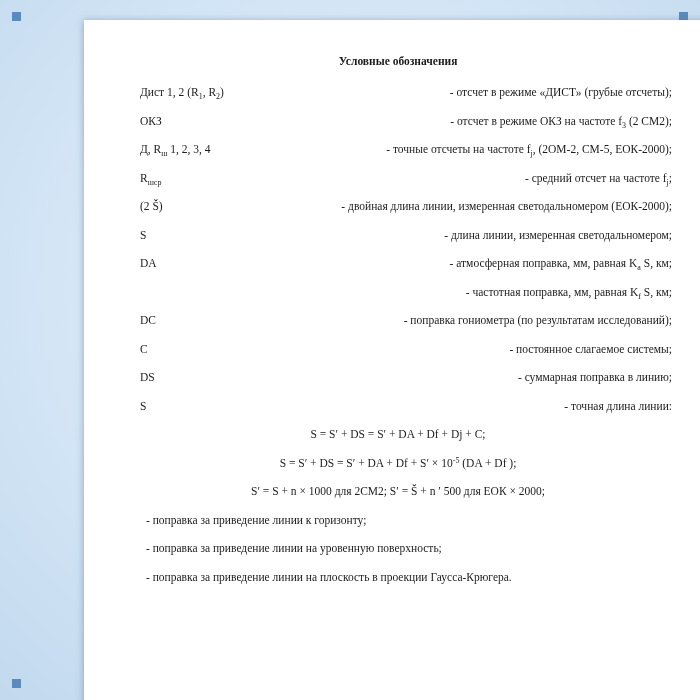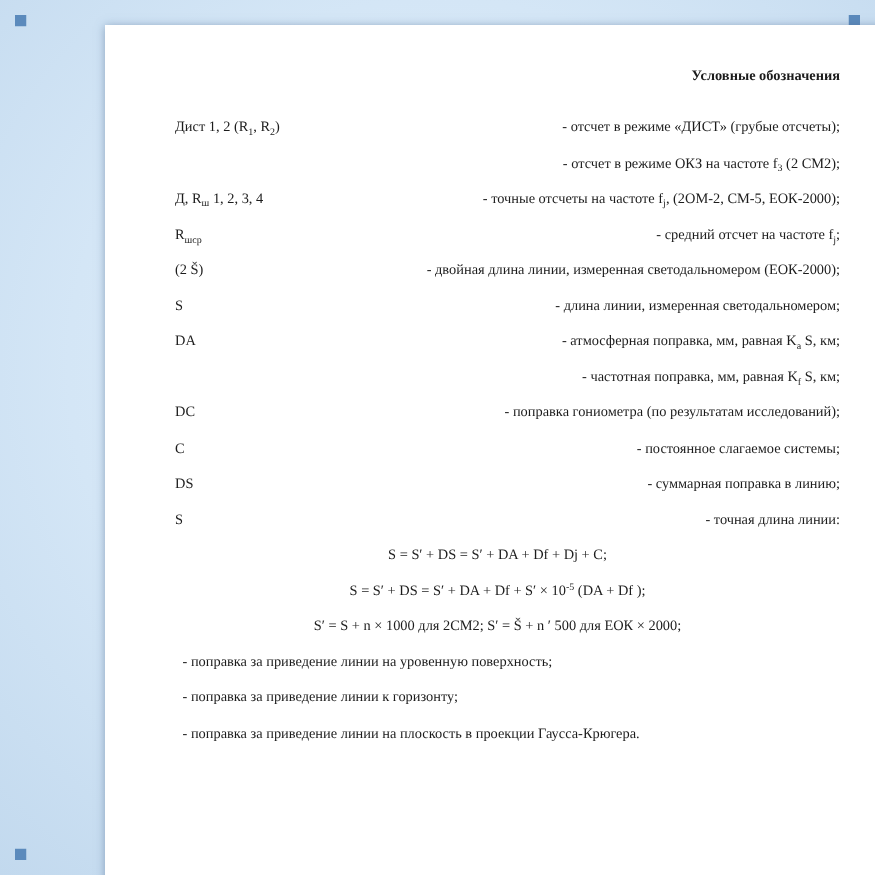--- a/index.html
+++ b/index.html
@@ -17,22 +17,22 @@
   .corner-marker.bl { left:12px;  bottom:12px; }
   .corner-marker.br { right:12px; bottom:12px; }
   .page {
     position:absolute; left:84px; top:20px; width:532px; height:664px;
     background:#ffffff;
     box-shadow:0 1px 7px rgba(80,110,145,0.55);
     padding:35px 40px 0 56px;
     font-size:11.5px; color:#1c1c1c;
   }
   .doc-title {
-    text-align:right; font-weight:bold; font-size:11.5px;
-    margin-left:-16px; margin-bottom:28px; white-space:nowrap;
+    text-align:center; font-weight:bold; font-size:11.5px;
+    margin-left:-16px; margin-bottom:18px; white-space:nowrap;
     line-height:13px;
   }
   .def-row { display:flex; height:28.5px; line-height:13px;gap:29px; }
   .def-term { width:92px; flex:none; white-space:nowrap; }
   .def-desc { flex:1; white-space:pre;text-align:right; }
   .equations { text-align:center; margin-left:-16px; }
   .eq-row { height:28.5px; line-height:13px; white-space:pre; }
   .notes { margin-left:6px; }
   .note-row { height:28.5px; line-height:13px; white-space:pre; }
   sub { font-size:8px; line-height:0; vertical-align:-3px; }
@@ -48,20 +48,21 @@
   <div class="corner-marker br" style="background: rgb(91, 138, 188);"></div>
 
   <div class="page" style="background: rgb(255, 255, 255); color: rgb(28, 28, 28);">
     <div class="doc-title">Условные обозначения</div>
     <div class="definitions">
         <div class="def-row">
           <div class="def-term">Дист 1, 2 (R<sub>1</sub>, R<sub>2</sub>)</div>
           <div class="def-desc">- отсчет в режиме «ДИСТ» (грубые отсчеты);</div>
         </div>
         <div class="def-row">
+          <div class="def-term">ОКЗ</div>
           <div class="def-desc">- отсчет в режиме ОКЗ на частоте f<sub>3</sub> (2 СМ2);</div>
         </div>
         <div class="def-row">
           <div class="def-term">Д, R<sub>ш</sub> 1, 2, 3, 4</div>
           <div class="def-desc">- точные отсчеты на частоте f<sub>j</sub>, (2ОМ-2, СМ-5, ЕОК-2000);</div>
         </div>
         <div class="def-row">
           <div class="def-term">R<sub>шср</sub></div>
           <div class="def-desc">- средний отсчет на частоте f<sub>j</sub>;</div>
         </div>
@@ -96,18 +97,18 @@
           <div class="def-term">S</div>
           <div class="def-desc">- точная длина линии:</div>
         </div>
       </div>
     <div class="equations">
         <div class="eq-row">S = S′ + DS = S′ + DA + Df + Dj + C;</div>
         <div class="eq-row">S = S′ + DS = S′ + DA + Df + S′ × 10<sup>-5</sup> (DA + Df );</div>
         <div class="eq-row">S′ = S + n × 1000 для 2СМ2; S′ = Š + n ′ 500 для ЕОК × 2000;</div>
       </div>
     <div class="notes">
+        <div class="note-row">- поправка за приведение линии к горизонту;</div>
         <div class="note-row">- поправка за приведение линии на уровенную поверхность;</div>
-        <div class="note-row">- поправка за приведение линии к горизонту;</div>
         <div class="note-row">- поправка за приведение линии на плоскость в проекции Гаусса-Крюгера.</div>
       </div>
   </div>
 </div>
 
 </body></html>

